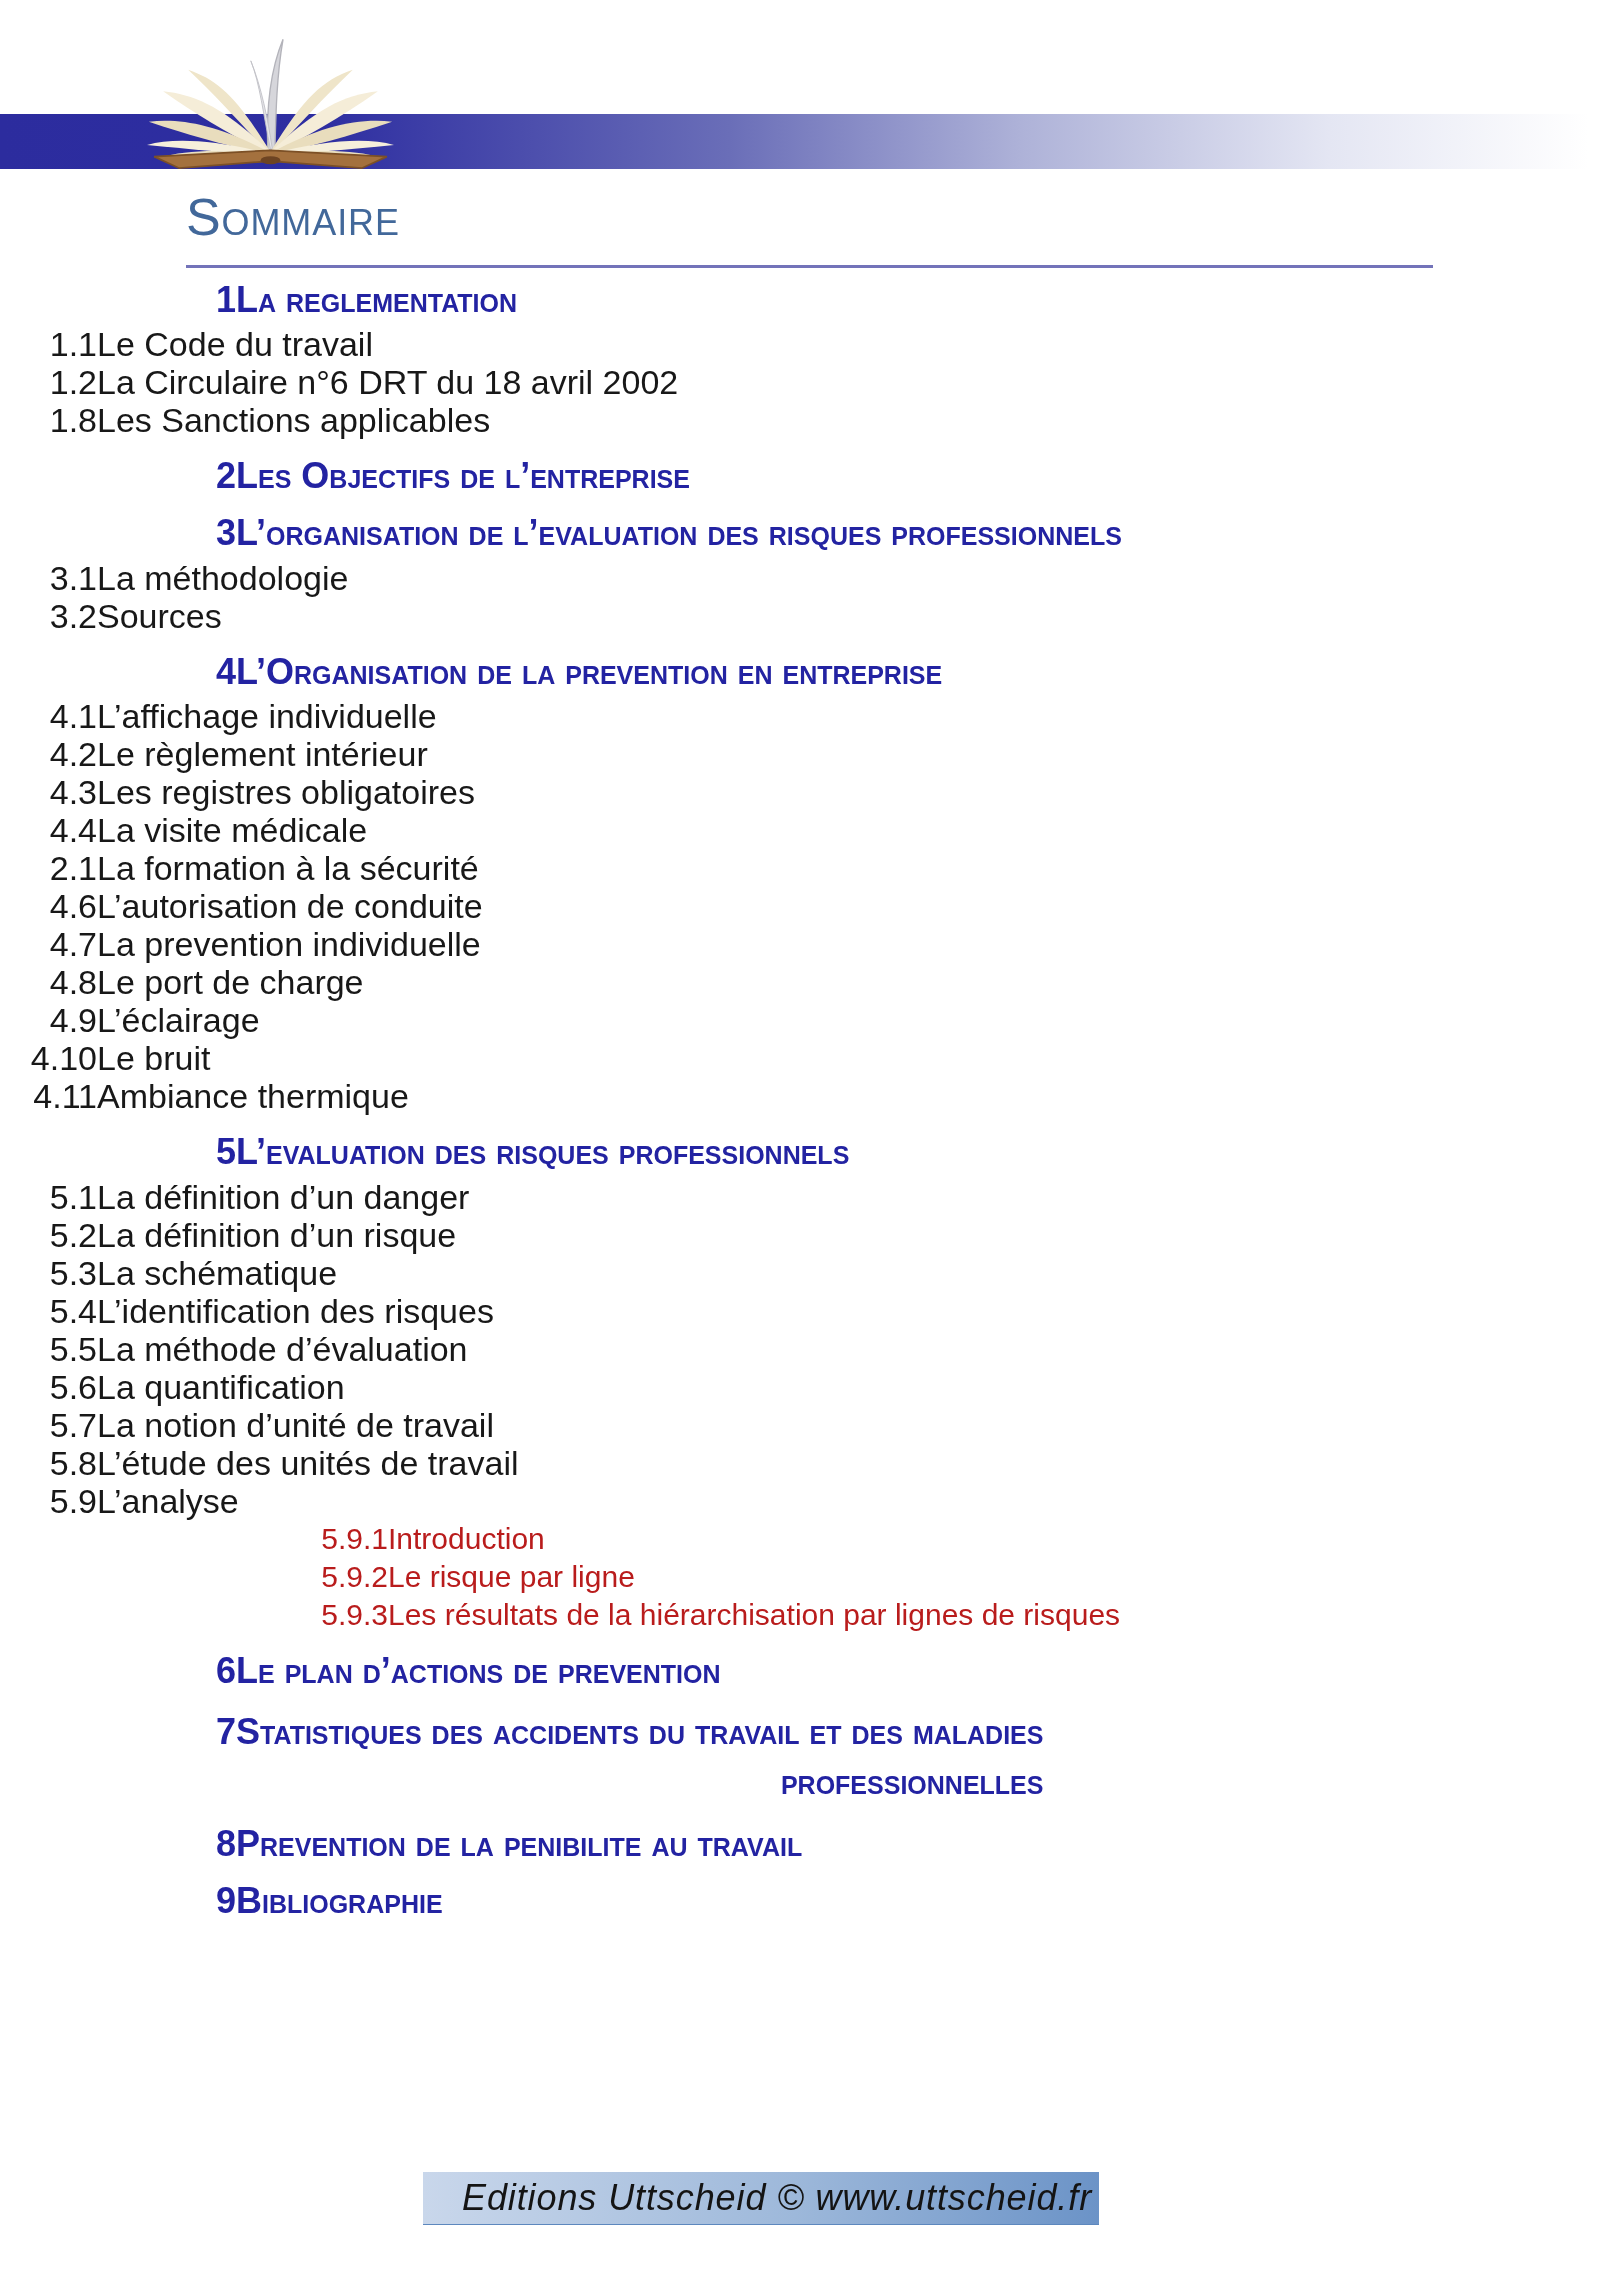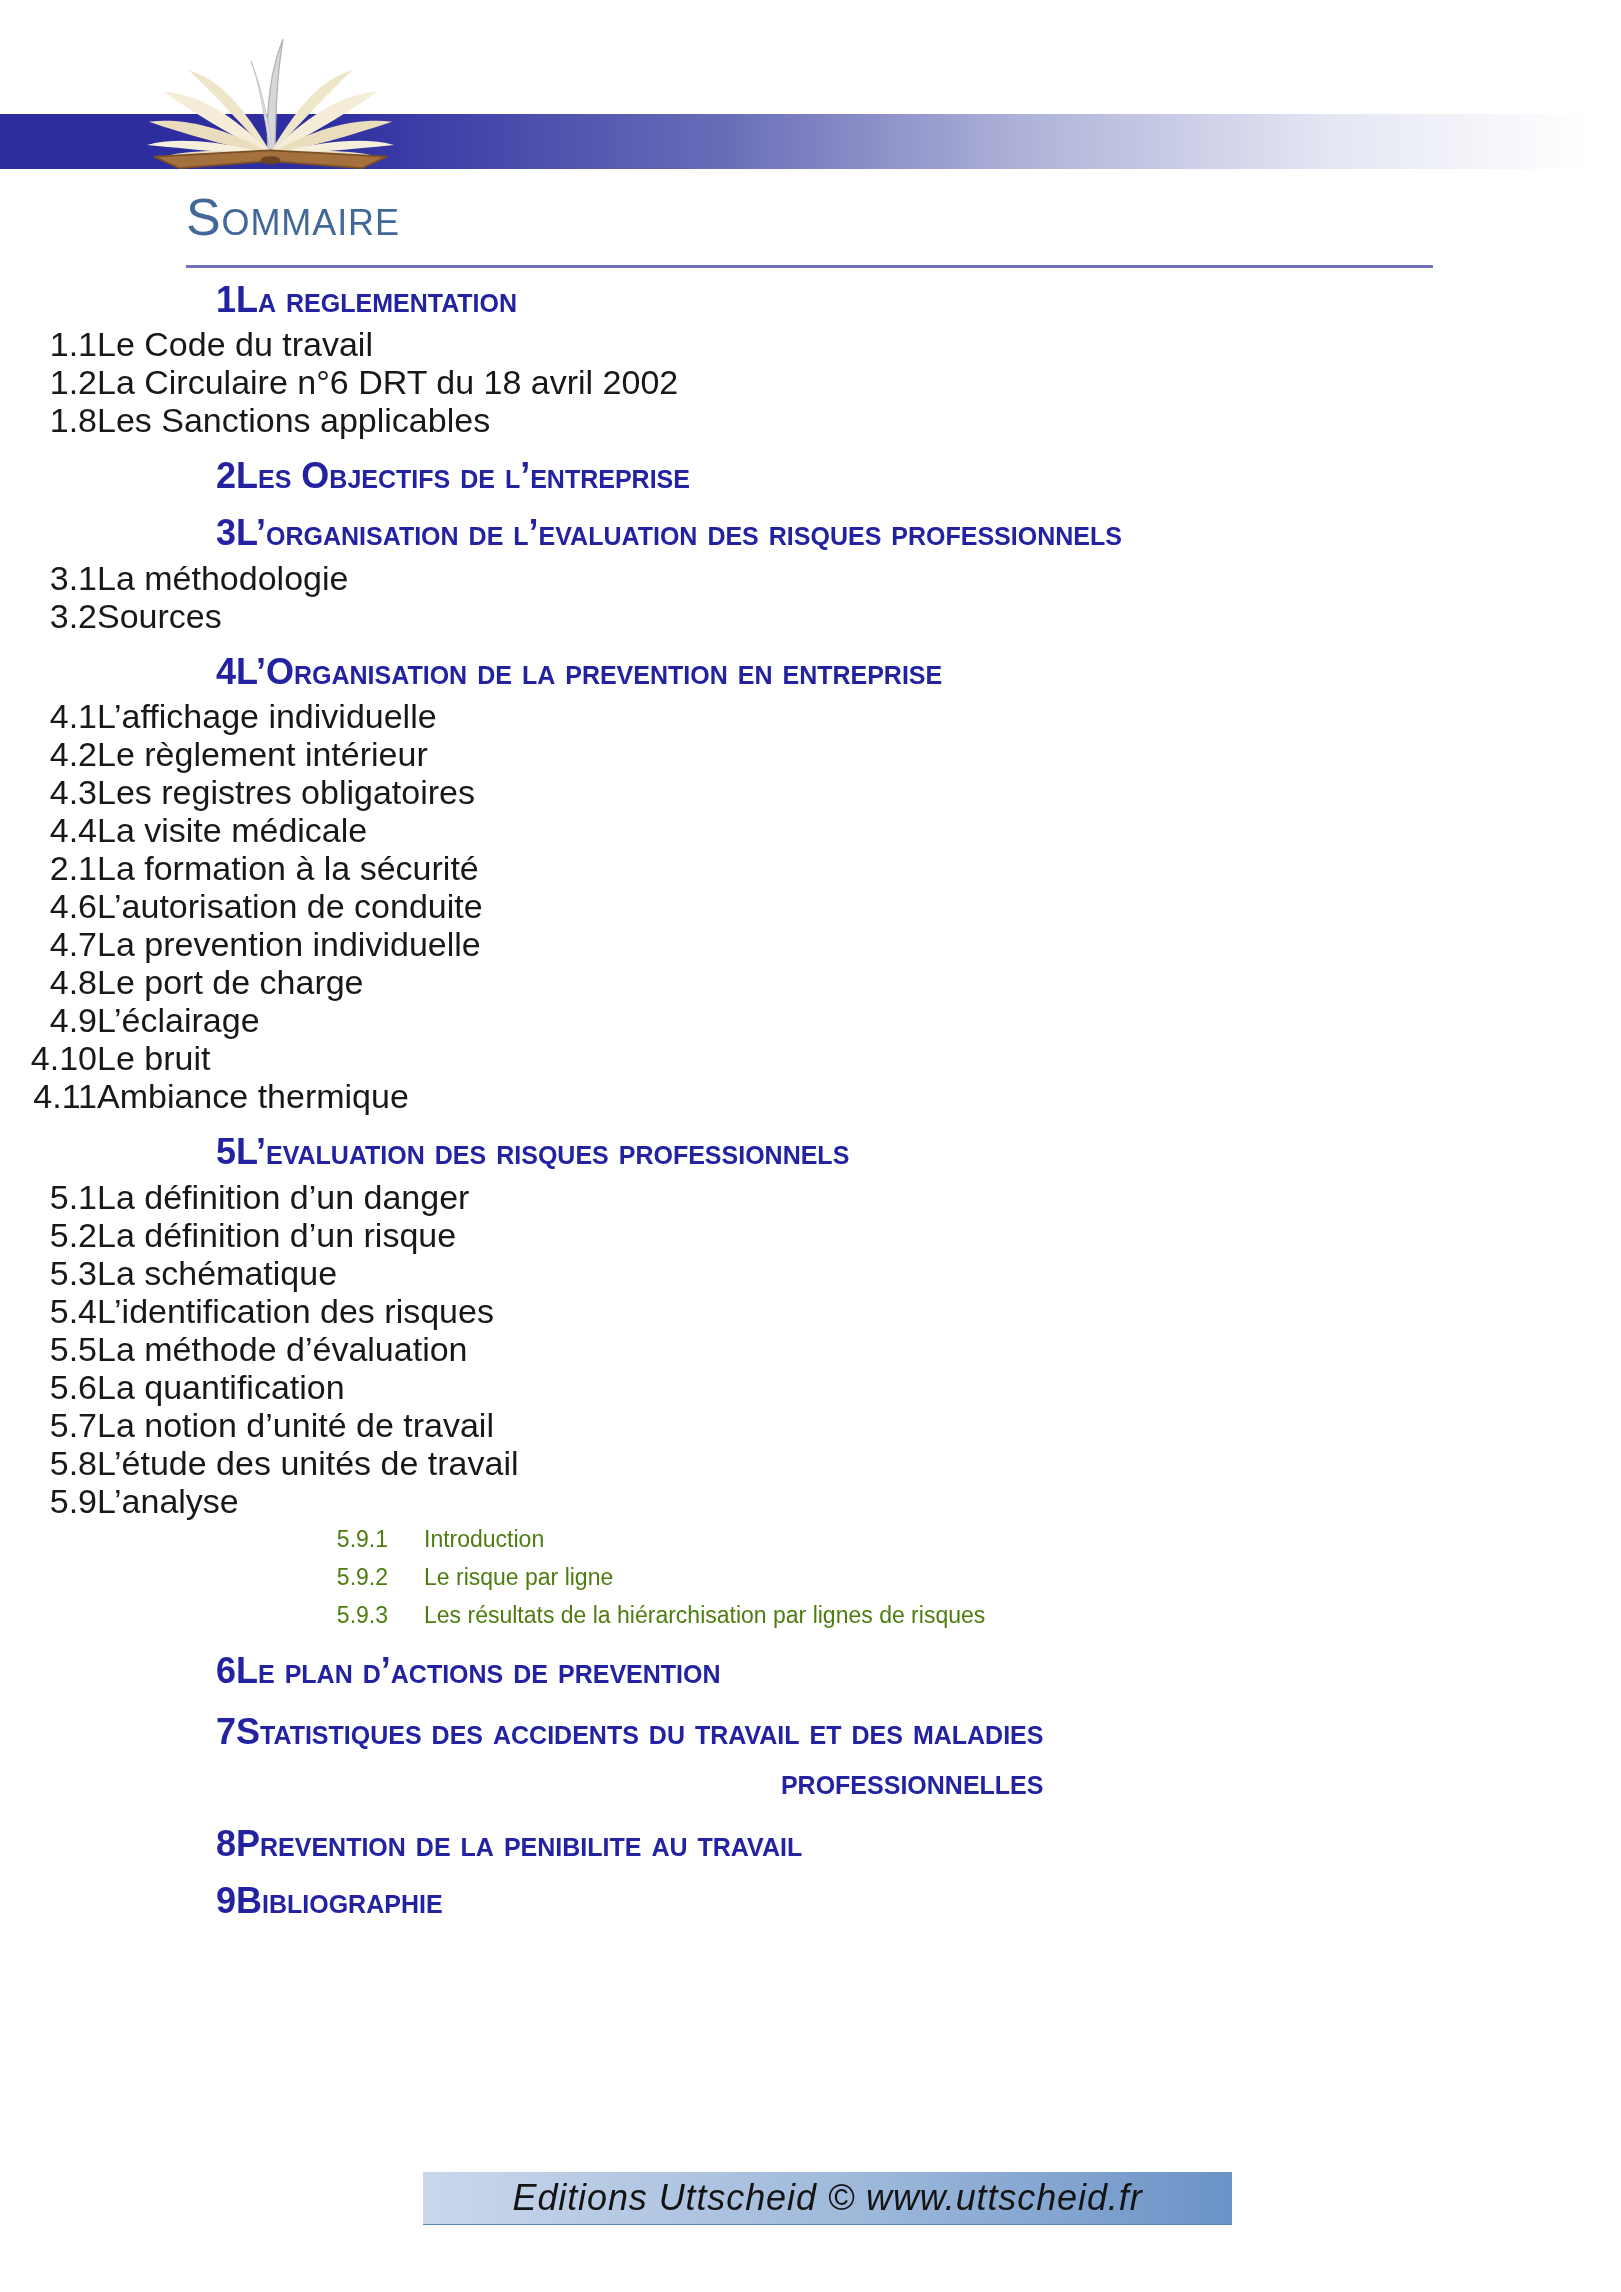--- a/index.html
+++ b/index.html
@@ -34,31 +34,30 @@
     padding-left:195px;
   }
   .lvl1 .num { width:41px; font-variant:normal; }
   .toc-row.lvl1:first-child { margin-top:0; }
   .lvl1.multiline { line-height:50px; }
   .lvl2 {
     font-size:34px; line-height:38px; color:#181818;
   }
   .lvl2 .num { width:97px; }
   .lvl3 {
-    font-size:23px; line-height:38px; color:#4d7c0f;
+    font-size:30px; line-height:38px; color:#b91c1c;
     padding-left:257px;
-    gap:36px;
   }
   .lvl3 .num { width:131px; }
   
   .footer-bar {
-    position:absolute; left:423px; top:2172px; width:809px; height:52px;
+    position:absolute; left:423px; top:2172px; width:644px; height:52px;
     background:linear-gradient(90deg,#c9d7eb 0%,#9db8da 55%,#6b93c7 100%);
     border-bottom:1.8px solid #5d88be;
-    display:flex; align-items:center; justify-content:center;
+    display:flex; align-items:center; justify-content:center;padding-left:32px;
   }
   .footer-text {
     font-style:italic; font-size:36px; color:#141414; letter-spacing:0.9px;
   }
 </style>
 </head>
 <body>
 
 <div class="page">
 

